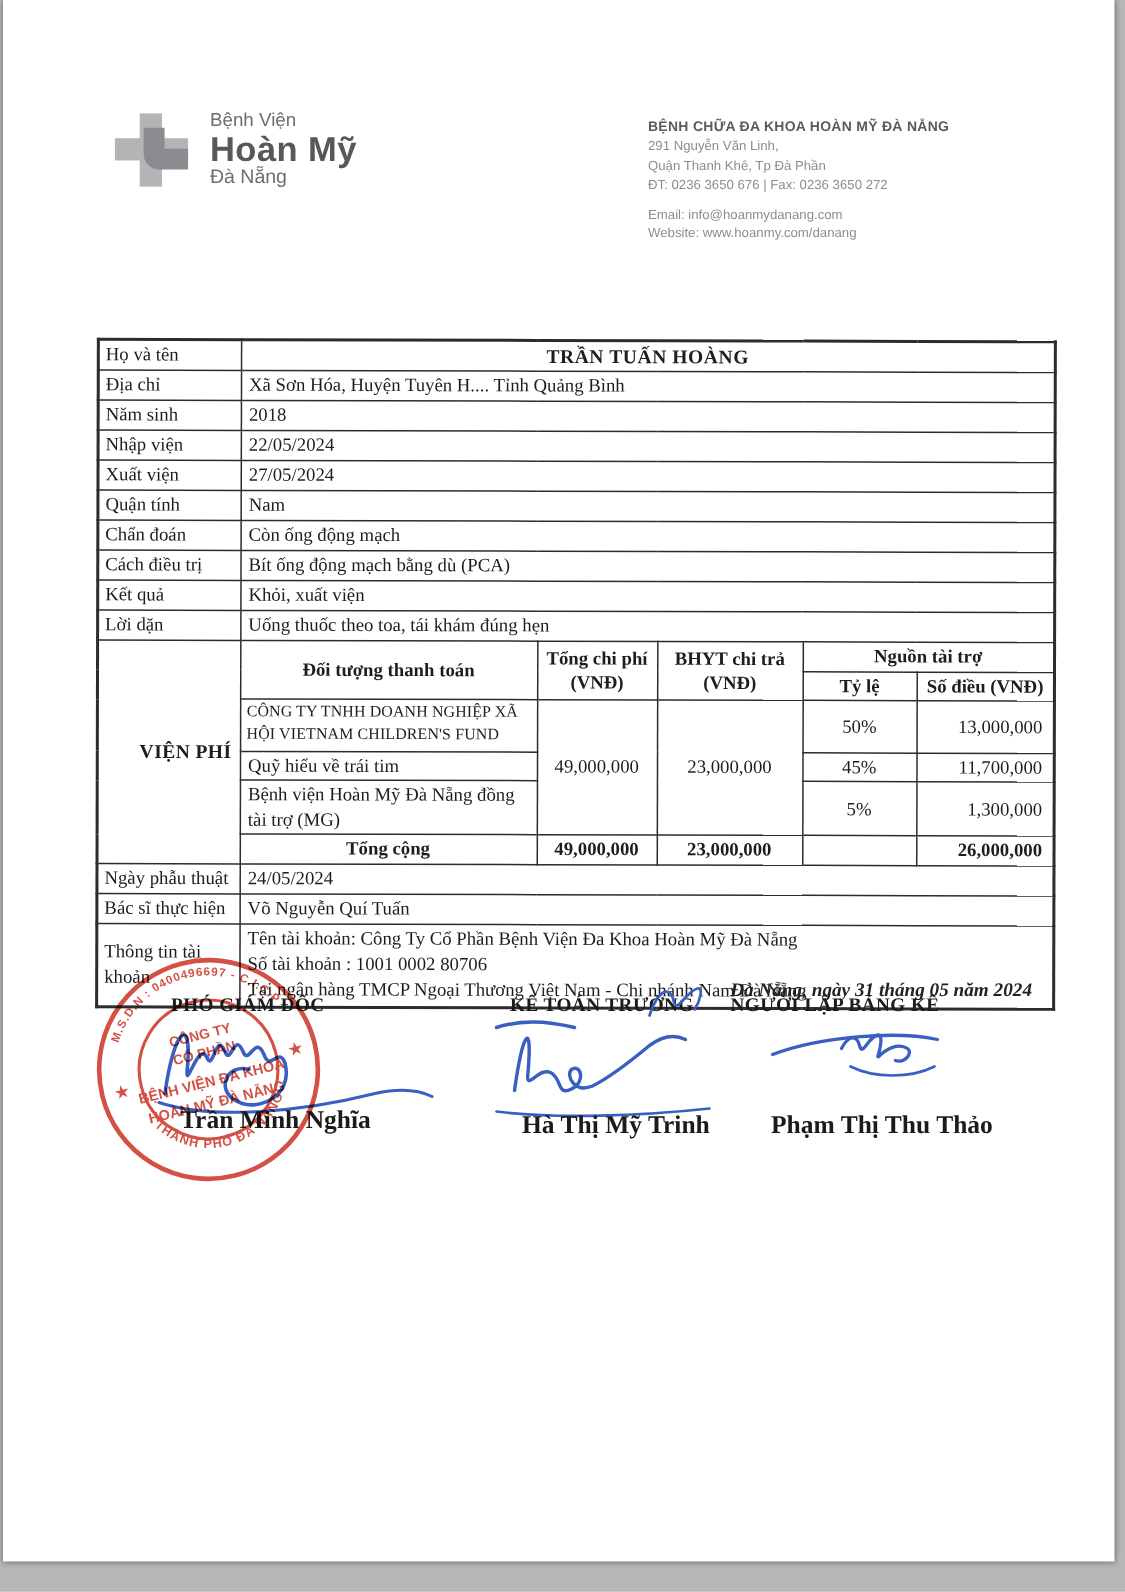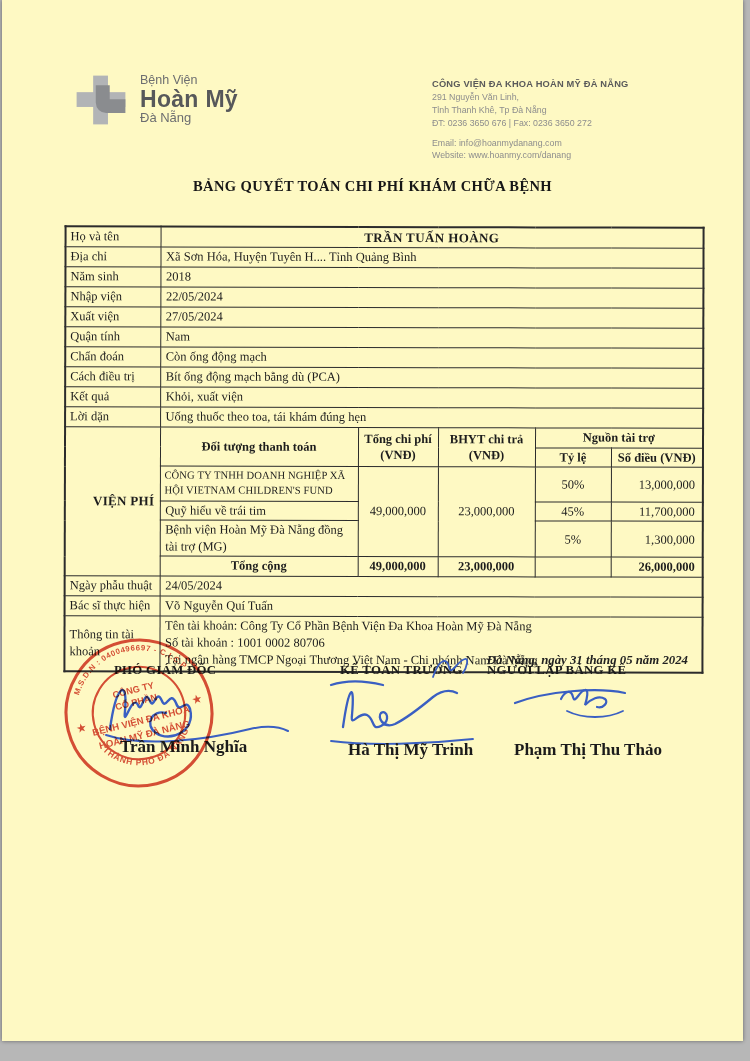--- a/index.html
+++ b/index.html
@@ -1,17 +1,17 @@
 <!DOCTYPE html>
 <html><head>
 <meta charset="utf-8">
 <style>
   html,body{margin:0;padding:0;background:#b7b7b7;width:750px;height:1061px;overflow:hidden;
     font-family:"Liberation Serif", serif; color:#1d1d1d;}
-  .page{position:absolute;left:2px;top:0;width:741px;height:1041px;background:#fef9c3;
+  .page{position:absolute;left:2px;top:0;width:741px;height:1041px;background:#ffffff;
     box-shadow:0 0 4px rgba(0,0,0,.45);}
 
   
   .logo{position:absolute;left:72px;top:72px;display:flex;gap:12px;align-items:flex-start;}
   .logo-text{line-height:1.05;padding-top:2px;}
   .logo-text .l1{font-family:"Liberation Sans",sans-serif;font-size:12.5px;color:#6d6e70;}
   .logo-text .l2{font-family:"Liberation Sans",sans-serif;font-size:23px;font-weight:bold;color:#57585a;letter-spacing:.3px;}
   .logo-text .l3{font-family:"Liberation Sans",sans-serif;font-size:13px;color:#6d6e70;}
   .contact{position:absolute;left:430px;top:78px;font-family:"Liberation Sans",sans-serif;
     font-size:8.8px;line-height:1.45;color:#8d8d8d;}
@@ -67,30 +67,29 @@
       <path d="M25,14 H41 V30 H59 V46 H37 A12,12 0 0 1 25,34 Z" fill="#8a8c8f"></path>
     </svg>
     <div class="logo-text">
       <div class="l1">Bệnh Viện</div>
       <div class="l2">Hoàn Mỹ</div>
       <div class="l3">Đà Nẵng</div>
     </div>
   </div>
 
   <div class="contact">
-    <div class="cname">CÔNG VIỆN ĐA KHOA HOÀN MỸ ĐÀ NẴNG</div>
+    <div class="cname">BỆNH CHỮA ĐA KHOA HOÀN MỸ ĐÀ NẴNG</div>
     <div>291 Nguyễn Văn Linh,</div>
-    <div>Tỉnh Thanh Khê, Tp Đà Nẵng</div>
+    <div>Quận Thanh Khê, Tp Đà Phần</div>
     <div>ĐT: 0236 3650 676  |  Fax: 0236 3650 272</div>
     <div class="gap"></div>
     <div>Email:  info@hoanmydanang.com</div>
     <div>Website: www.hoanmy.com/danang</div>
   </div>
 
-  <div class="doc-title">BẢNG QUYẾT TOÁN CHI PHÍ KHÁM CHỮA BỆNH</div>
 
   <div class="tbl-wrap">
   <table>
     <colgroup>
       <col style="width:95px">
           <col style="width:198px">
           <col style="width:80px">
       <col style="width:97px">
           <col style="width:76px">
           <col style="width:92px">

